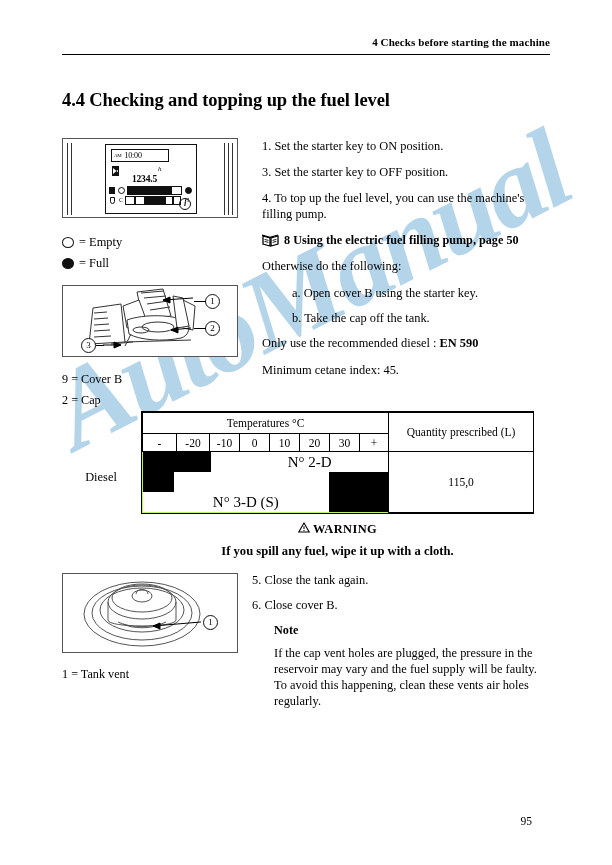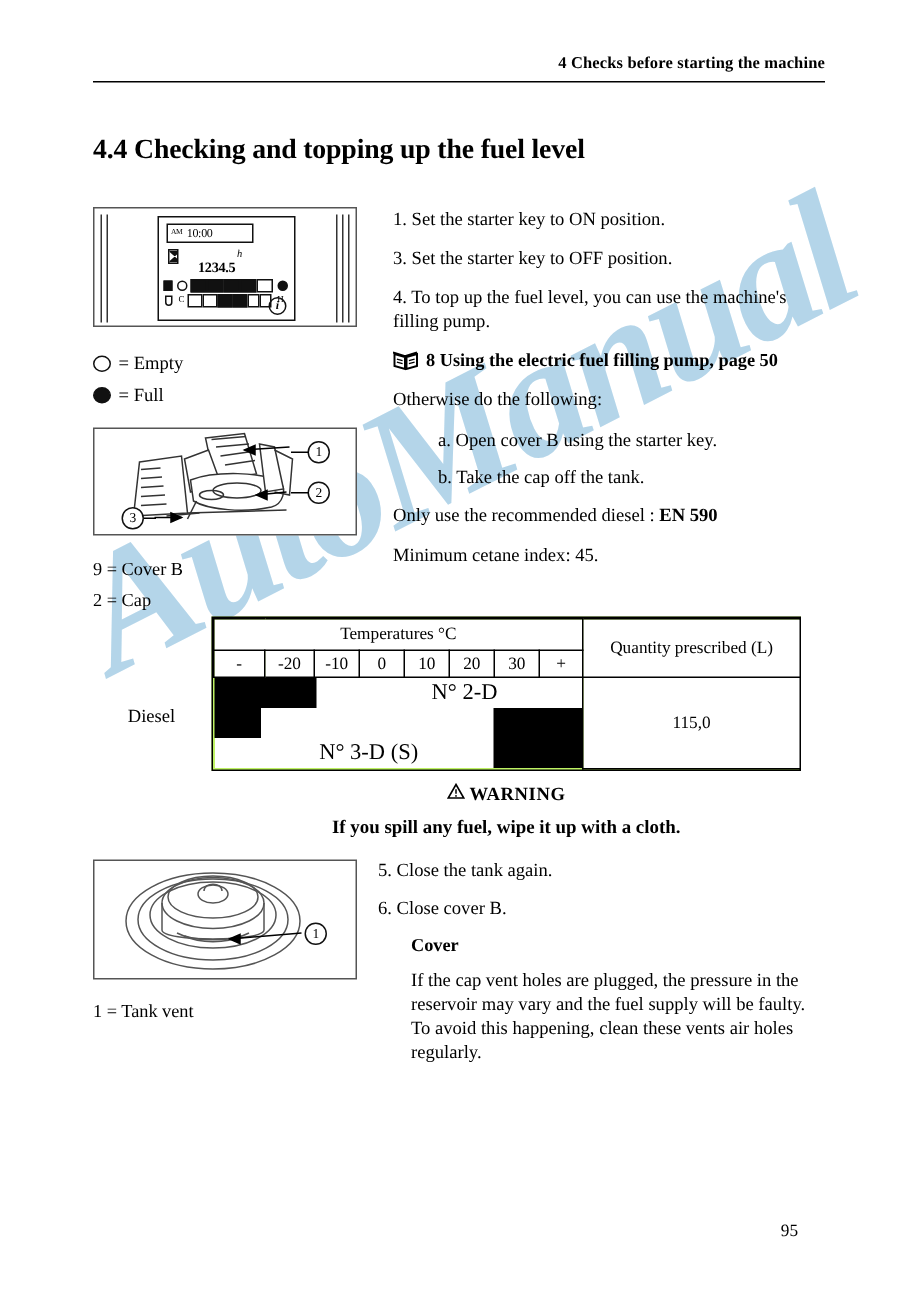--- a/index.html
+++ b/index.html
@@ -562,19 +562,19 @@
     </svg>
     <div class="callout" style="left:140px;top:41px">1</div>
   </div>
   <div id="fig-cap-caption">
     <div class="fig-caption">1 = Tank vent</div>
   </div>
 
   <div id="closing">
     <div class="cl-step">5. Close the tank again.</div>
     <div class="cl-step">6. Close cover B.</div>
-    <div class="note-head">Cover</div>
+    <div class="note-head">Note</div>
     <div class="note-body">If the cap vent holes are plugged, the pressure in the reservoir may vary and the fuel supply will be faulty. To avoid this happening, clean these vents air holes regularly.</div>
   </div>
 
   <div id="page-number">95</div>
 
 </div>
 
 </body></html>

